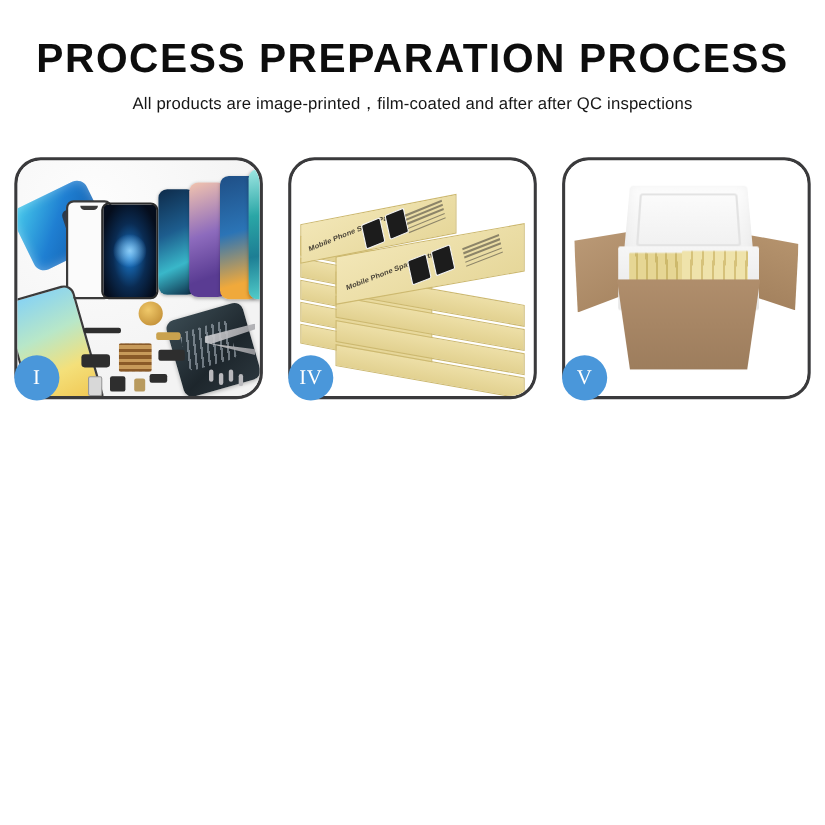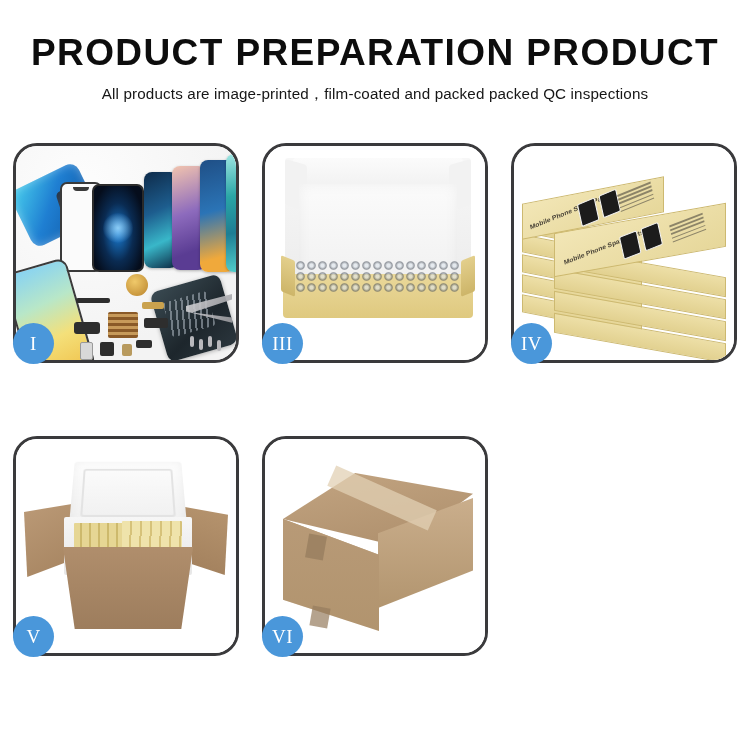--- a/index.html
+++ b/index.html
@@ -370,22 +370,22 @@
   }
   .c6-seal2 {
     position:absolute; left:46px; top:168px; width:18px; height:20px;
     background: rgba(150,124,94,.7); transform: rotate(10deg);
   }
 </style>
 </head>
 <body>
 
 <div class="header">
-  <div class="title">PRODUCT PREPARATION PRODUCT</div>
-  <div class="subtitle">All products are image-printed，film-coated and packed packed QC inspections</div>
+  <div class="title">PROCESS PREPARATION PROCESS</div>
+  <div class="subtitle">All products are image-printed，film-coated and after after QC inspections</div>
 </div>
 
 <div class="grid">
 
   <div class="panel">
     <div class="panel-inner p1">
       <div class="adhesive"></div>
       <div class="ph-blank"></div>
       <div class="ph-screen-big"></div>
       <div class="ph ph-row4 ph-a"></div>
@@ -411,35 +411,20 @@
         <span style="left:0;top:0"></span>
           <span style="left:9px;top:3px"></span>
         <span style="left:18px;top:0"></span>
           <span style="left:27px;top:4px"></span>
       </div>
     </div>
     <div class="badge">I</div>
   </div>
 
 
-  <div class="panel">
-    <div class="panel-inner p3">
-      <div class="lidbox">
-        <div class="lid-fold-l"></div>
-        <div class="lid-fold-r"></div>
-        <div class="foamsheet"></div>
-      </div>
-      <div class="traybase">
-        <div class="tray-inner"></div>
-        <div class="tray-lip-l"></div>
-        <div class="tray-lip-r"></div>
-      </div>
-    </div>
-    <div class="badge">III</div>
-  </div>
 
   <div class="panel">
     <div class="panel-inner p4">
       <div class="stack">
 
         <div class="sbox" style="left:6px; top:56px;  width:118px; height:16px; transform: skewY(11deg);"></div>
         <div class="sbox" style="left:6px; top:76px;  width:118px; height:16px; transform: skewY(11deg);"></div>
         <div class="sbox" style="left:6px; top:96px;  width:118px; height:16px; transform: skewY(11deg);"></div>
         <div class="sbox" style="left:6px; top:116px; width:118px; height:16px; transform: skewY(11deg);"></div>
         <div class="sbox" style="left:6px; top:136px; width:118px; height:16px; transform: skewY(11deg);"></div>
@@ -492,25 +477,14 @@
       <div class="foamlid"></div>
       <div class="foambox">
         <div class="yellow-items"></div>
         <div class="yellow-items2"></div>
       </div>
       <div class="carton-body"></div>
     </div>
     <div class="badge">V</div>
   </div>
 
-  <div class="panel">
-    <div class="panel-inner p6">
-      <div class="c6-top"></div>
-      <div class="c6-side"></div>
-      <div class="c6-front"></div>
-      <div class="c6-tape"></div>
-      <div class="c6-seal1"></div>
-      <div class="c6-seal2"></div>
-    </div>
-    <div class="badge">VI</div>
-  </div>
 
 </div>
 
 </body></html>

